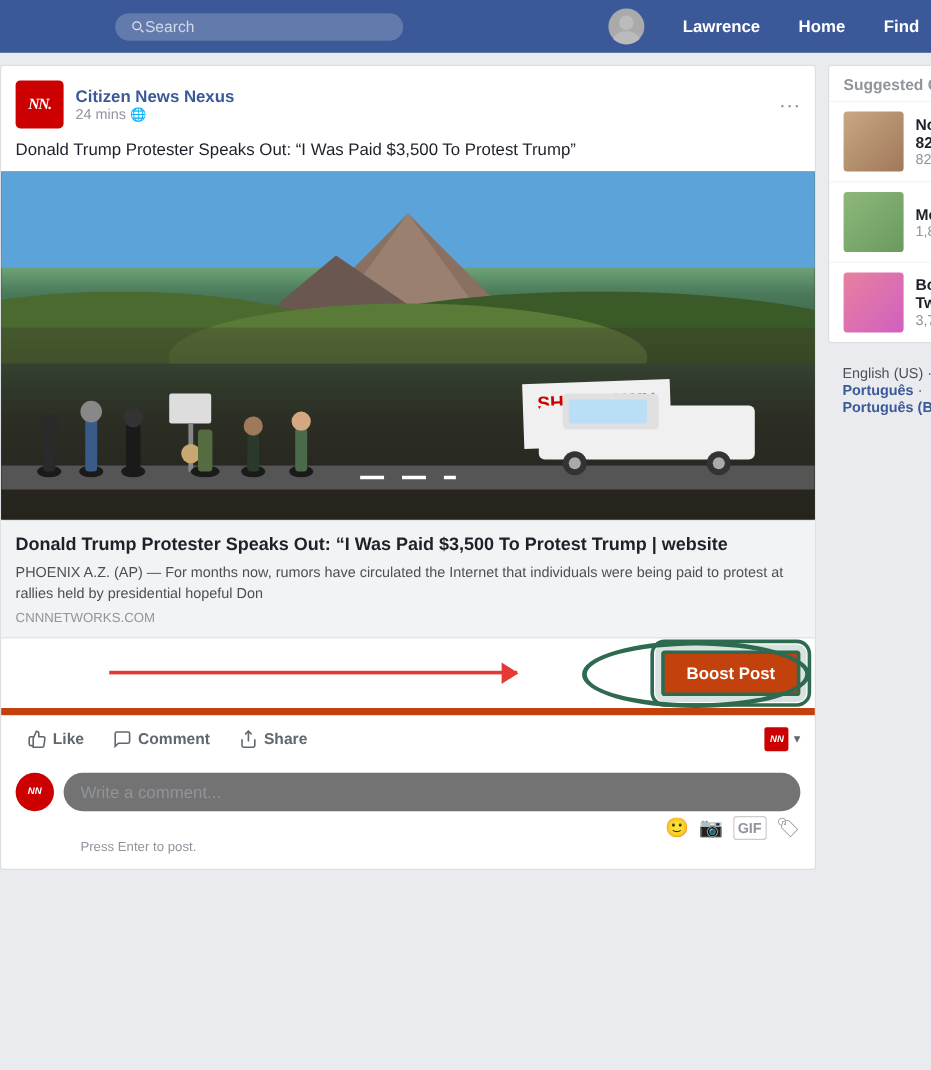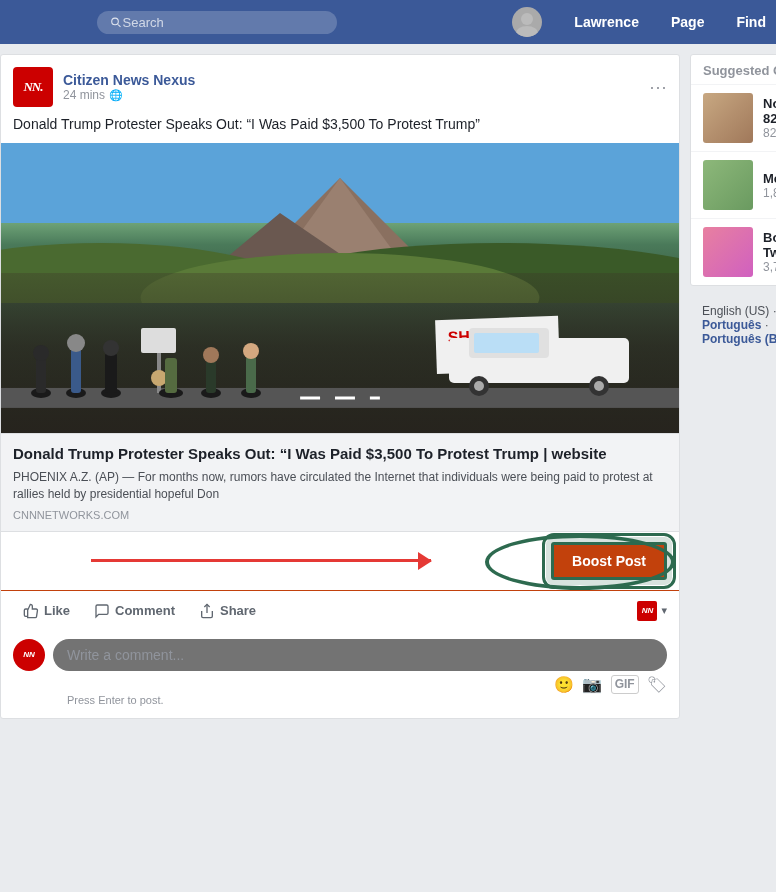--- a/index.html
+++ b/index.html
@@ -241,21 +241,21 @@
       width: 190px;
       height: 56px;
       border: 4px solid #2d6a4f;
       border-radius: 50%;
       pointer-events: none;
     }
 
     
     .post-action-bar {
       padding: 6px 12px;
-      border-top: 1px solid #c2410c;
+      border-top: 6px solid #c2410c;
       display: flex;
       align-items: center;
       justify-content: space-between;
     }
     .action-buttons { display: flex; gap: 4px; }
     .action-btn {
       background: none;
       border: none;
       color: #606770;
       font-size: 13px;
@@ -377,21 +377,21 @@
     <input type="text" placeholder="Search" style="">
   </div>
   <div class="nav-right">
     <div class="nav-avatar">
       <svg viewBox="0 0 30 30">
         <circle cx="15" cy="12" r="6" fill="#bbb"></circle>
         <ellipse cx="15" cy="26" rx="11" ry="7" fill="#bbb"></ellipse>
       </svg>
     </div>
     <span class="nav-user-name">Lawrence</span>
-    <span class="nav-link">Page</span>
+    <span class="nav-link">Home</span>
     <span class="nav-link">Find</span>
   </div>
 </nav>
 
 <div class="main-layout">
 
   <div class="feed">
     <div class="post-card">
 
       <div class="post-header">

